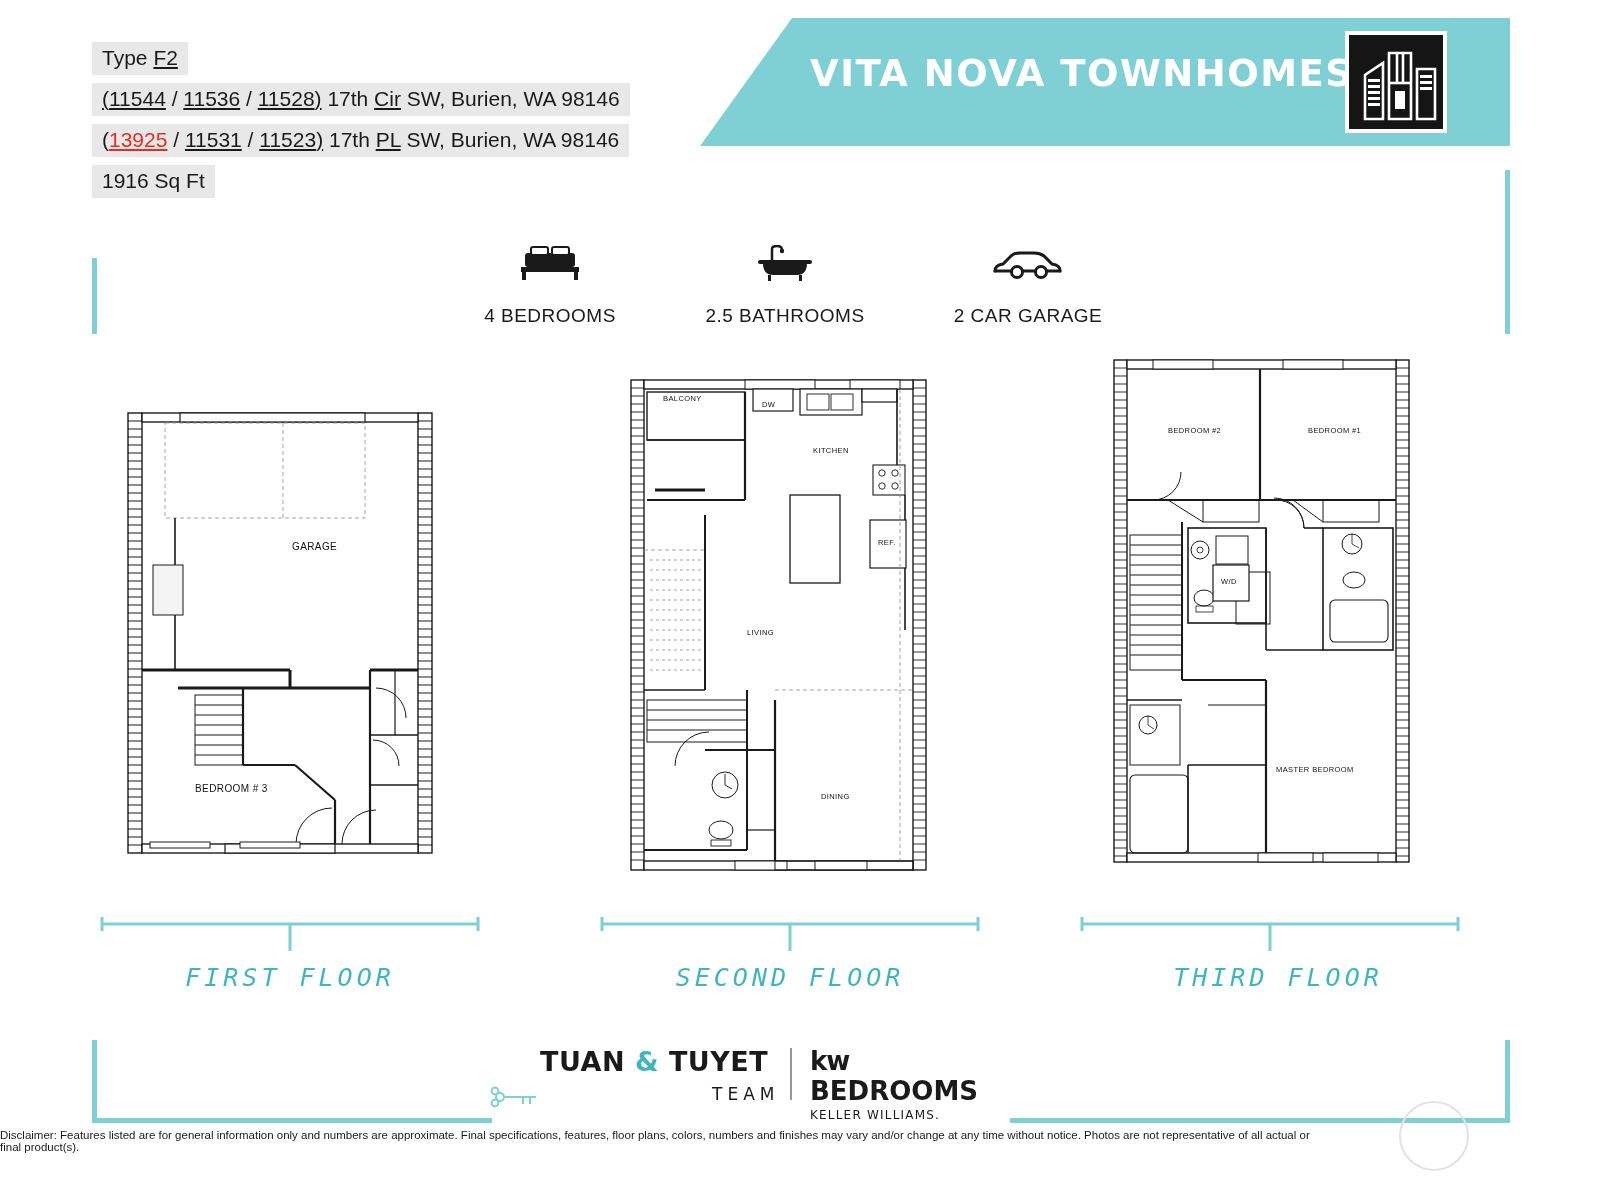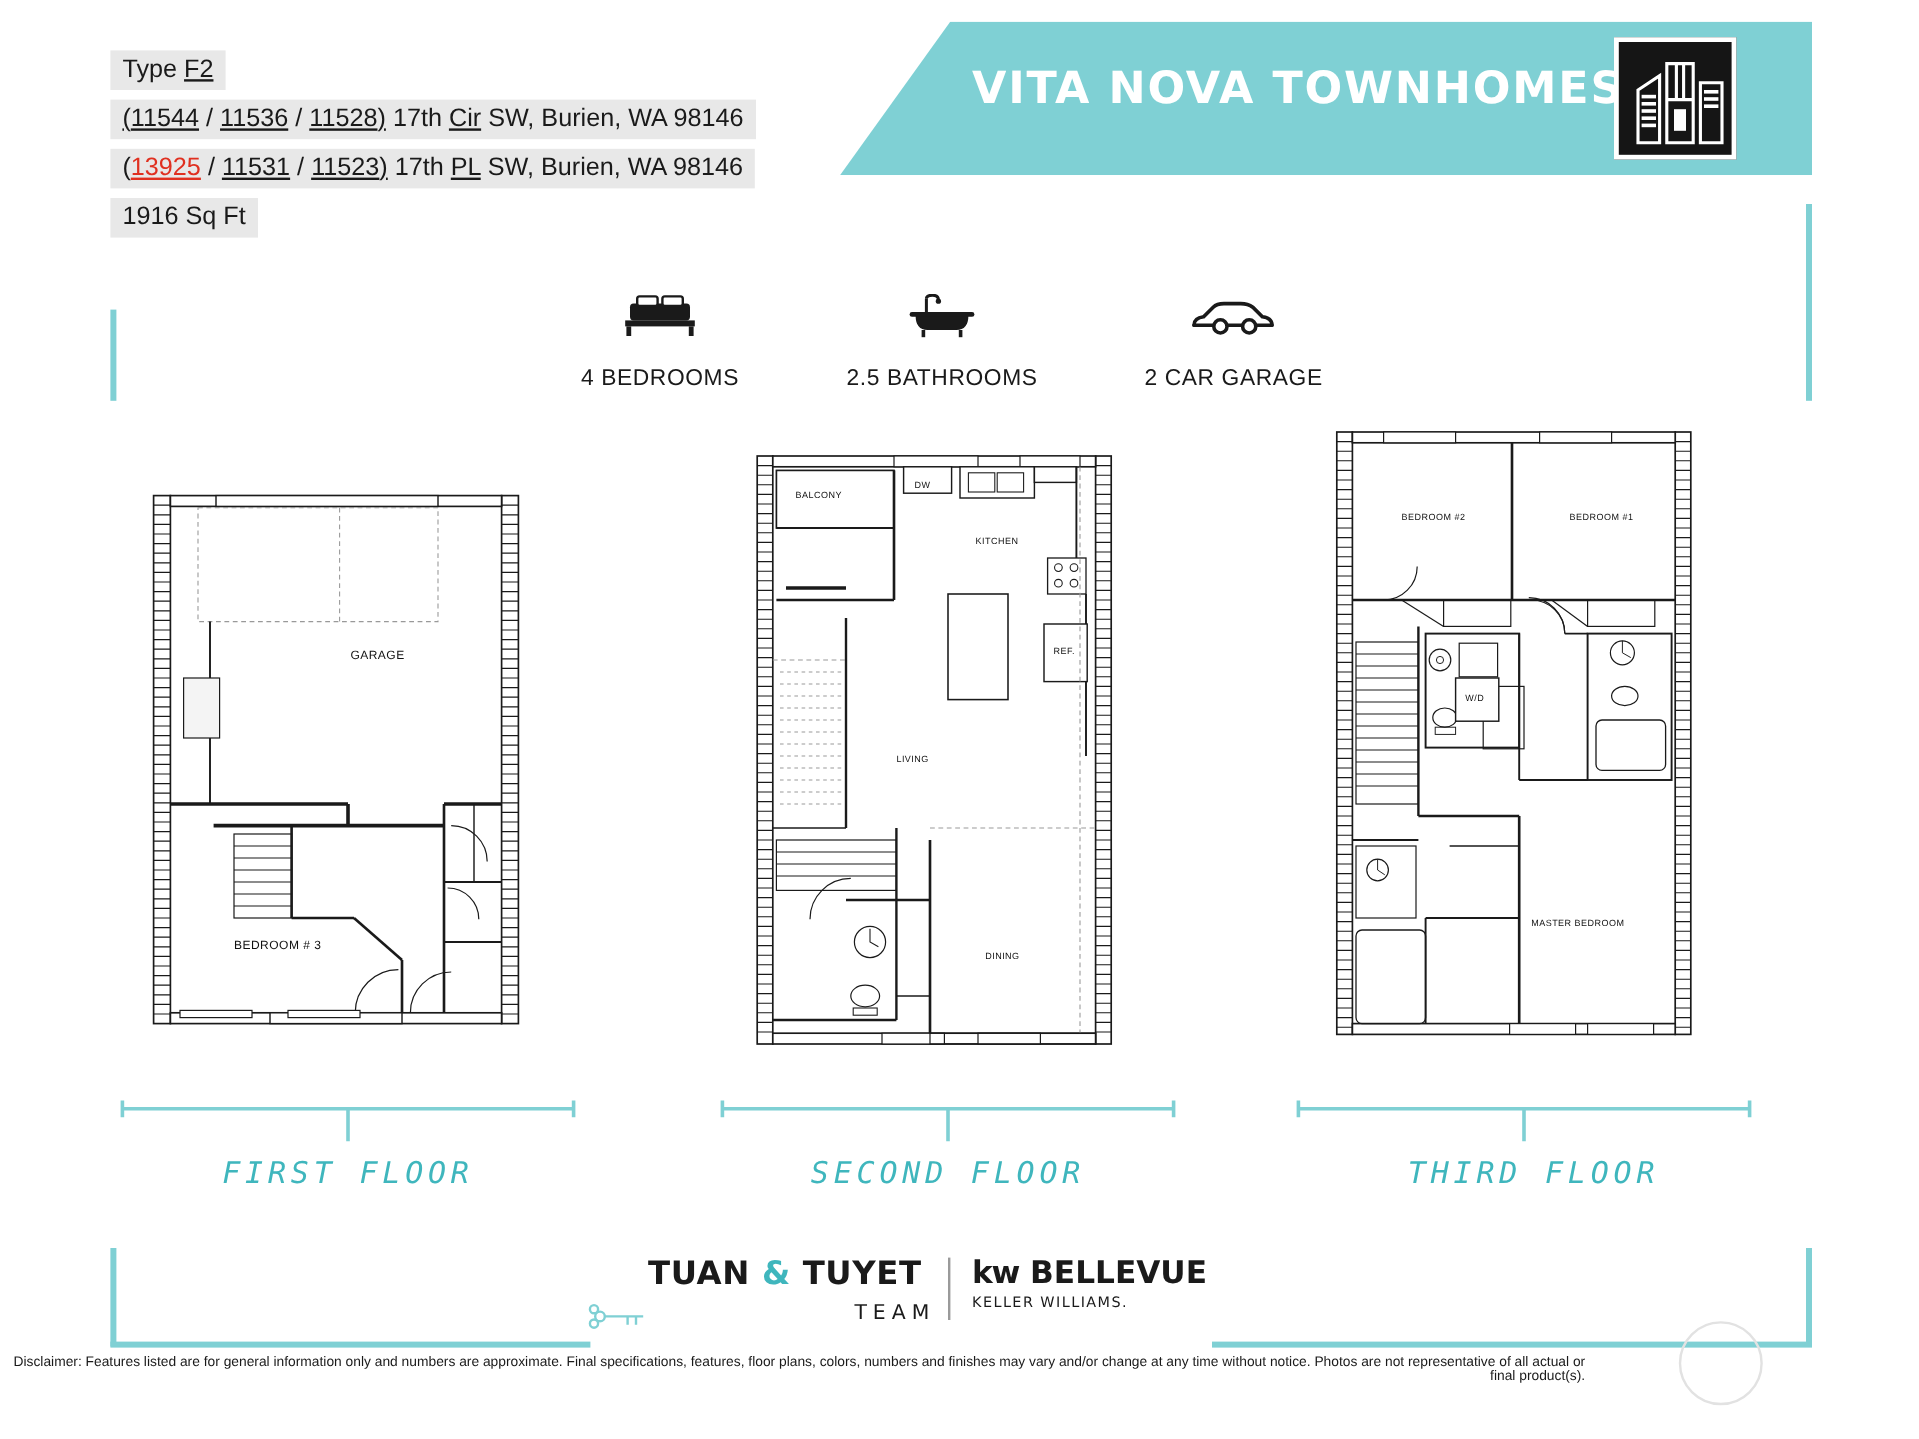--- a/index.html
+++ b/index.html
@@ -160,21 +160,21 @@
     top: 8px;
     width: 2px;
     height: 52px;
     background: #9a9a9a;
   }
   .disclaimer {
     position: absolute;
     top: 1129px;
     left: 0;
     width: 1321px;
-    text-align: right;
+    text-align: left;
     font-size: 11.5px;
     color: #1a1a1a;
   }
   .watermark {
     position: absolute;
     right: 130px;
     bottom: 28px;
     width: 66px;
     height: 66px;
     border: 2px solid #e2e2e2;
@@ -407,21 +407,21 @@
         <circle cx="100" cy="415" r="13" fill="none" stroke="#1a1a1a" stroke-width="1"></circle>
         <path d="M100 404 L100 415 L107 419" stroke="#1a1a1a" stroke-width="0.9" fill="none"></path>
         <ellipse cx="96" cy="460" rx="12" ry="9" fill="none" stroke="#1a1a1a" stroke-width="1"></ellipse>
         <rect x="86" y="470" width="20" height="6" fill="none" stroke="#1a1a1a" stroke-width="0.9"></rect>
         <path d="M50 396 a34 34 0 0 1 34 -34" stroke="#1a1a1a" stroke-width="1" fill="none"></path>
         <path d="M150 320 L288 320" stroke="#999" stroke-width="0.9" stroke-dasharray="4 3"></path>
         <path d="M275 19 L275 491" stroke="#999" stroke-width="0.9" stroke-dasharray="4 3"></path>
         <rect x="150" y="491" width="138" height="9" fill="none" stroke="#1a1a1a" stroke-width="1"></rect>
       </g>
     </svg>
-    <div class="room-label tiny-label" style="left:38px;top:38px;">BALCONY</div>
+    <div class="room-label tiny-label" style="left:38px;top:24px;">BALCONY</div>
     <div class="room-label tiny-label" style="left:137px;top:30px;">DW</div>
     <div class="room-label tiny-label" style="left:188px;top:76px;">KITCHEN</div>
     <div class="room-label tiny-label" style="left:253px;top:168px;">REF.</div>
     <div class="room-label tiny-label" style="left:122px;top:258px;">LIVING</div>
     <div class="room-label tiny-label" style="left:196px;top:422px;">DINING</div>
   </div>
 
   <div class="plan" style="top:350px;left:1108px;width:318px;height:530px;">
     <svg width="318" height="530" viewBox="0 0 318 530">
       <g stroke="#1a1a1a" fill="none">
@@ -527,21 +527,21 @@
       </svg>
     </span>
     <div class="tt-name">
       <span>TUAN</span><span class="tt-amp"> &amp; </span><span>TUYET</span>
     </div>
     <div class="tt-team">TEAM</div>
     <div class="divider-v"></div>
     <div class="kw-wrap">
       <div class="kw-main">
         <span style="letter-spacing:-1px;">kw</span>
-        <span>BELLEVUE</span>
+        <span>BEDROOMS</span>
       </div>
       <div class="kw-sub">KELLER WILLIAMS.</div>
     </div>
   </div>
 
   <div class="watermark"></div>
   <div class="disclaimer">Disclaimer: Features listed are for general information only and numbers are approximate. Final specifications, features, floor plans, colors, numbers and finishes may vary and/or change at any time without notice. Photos are not representative of all actual or final product(s).</div>
 
 </div>
 

